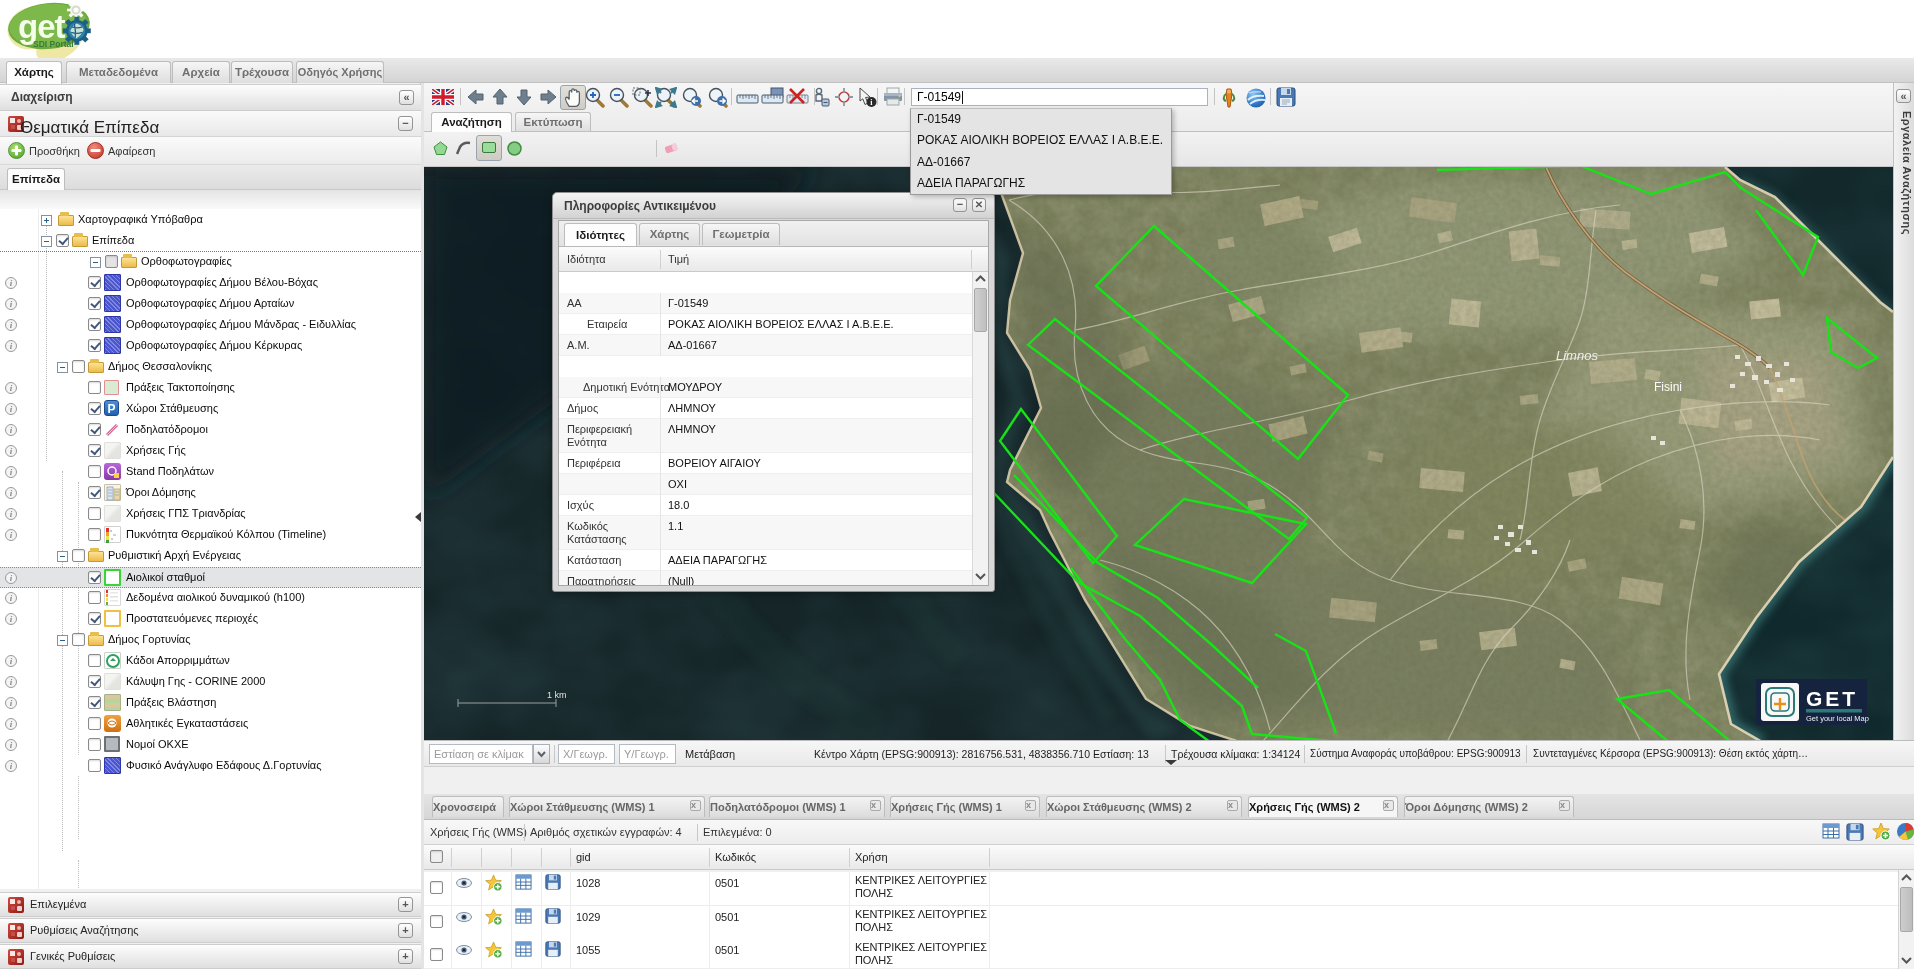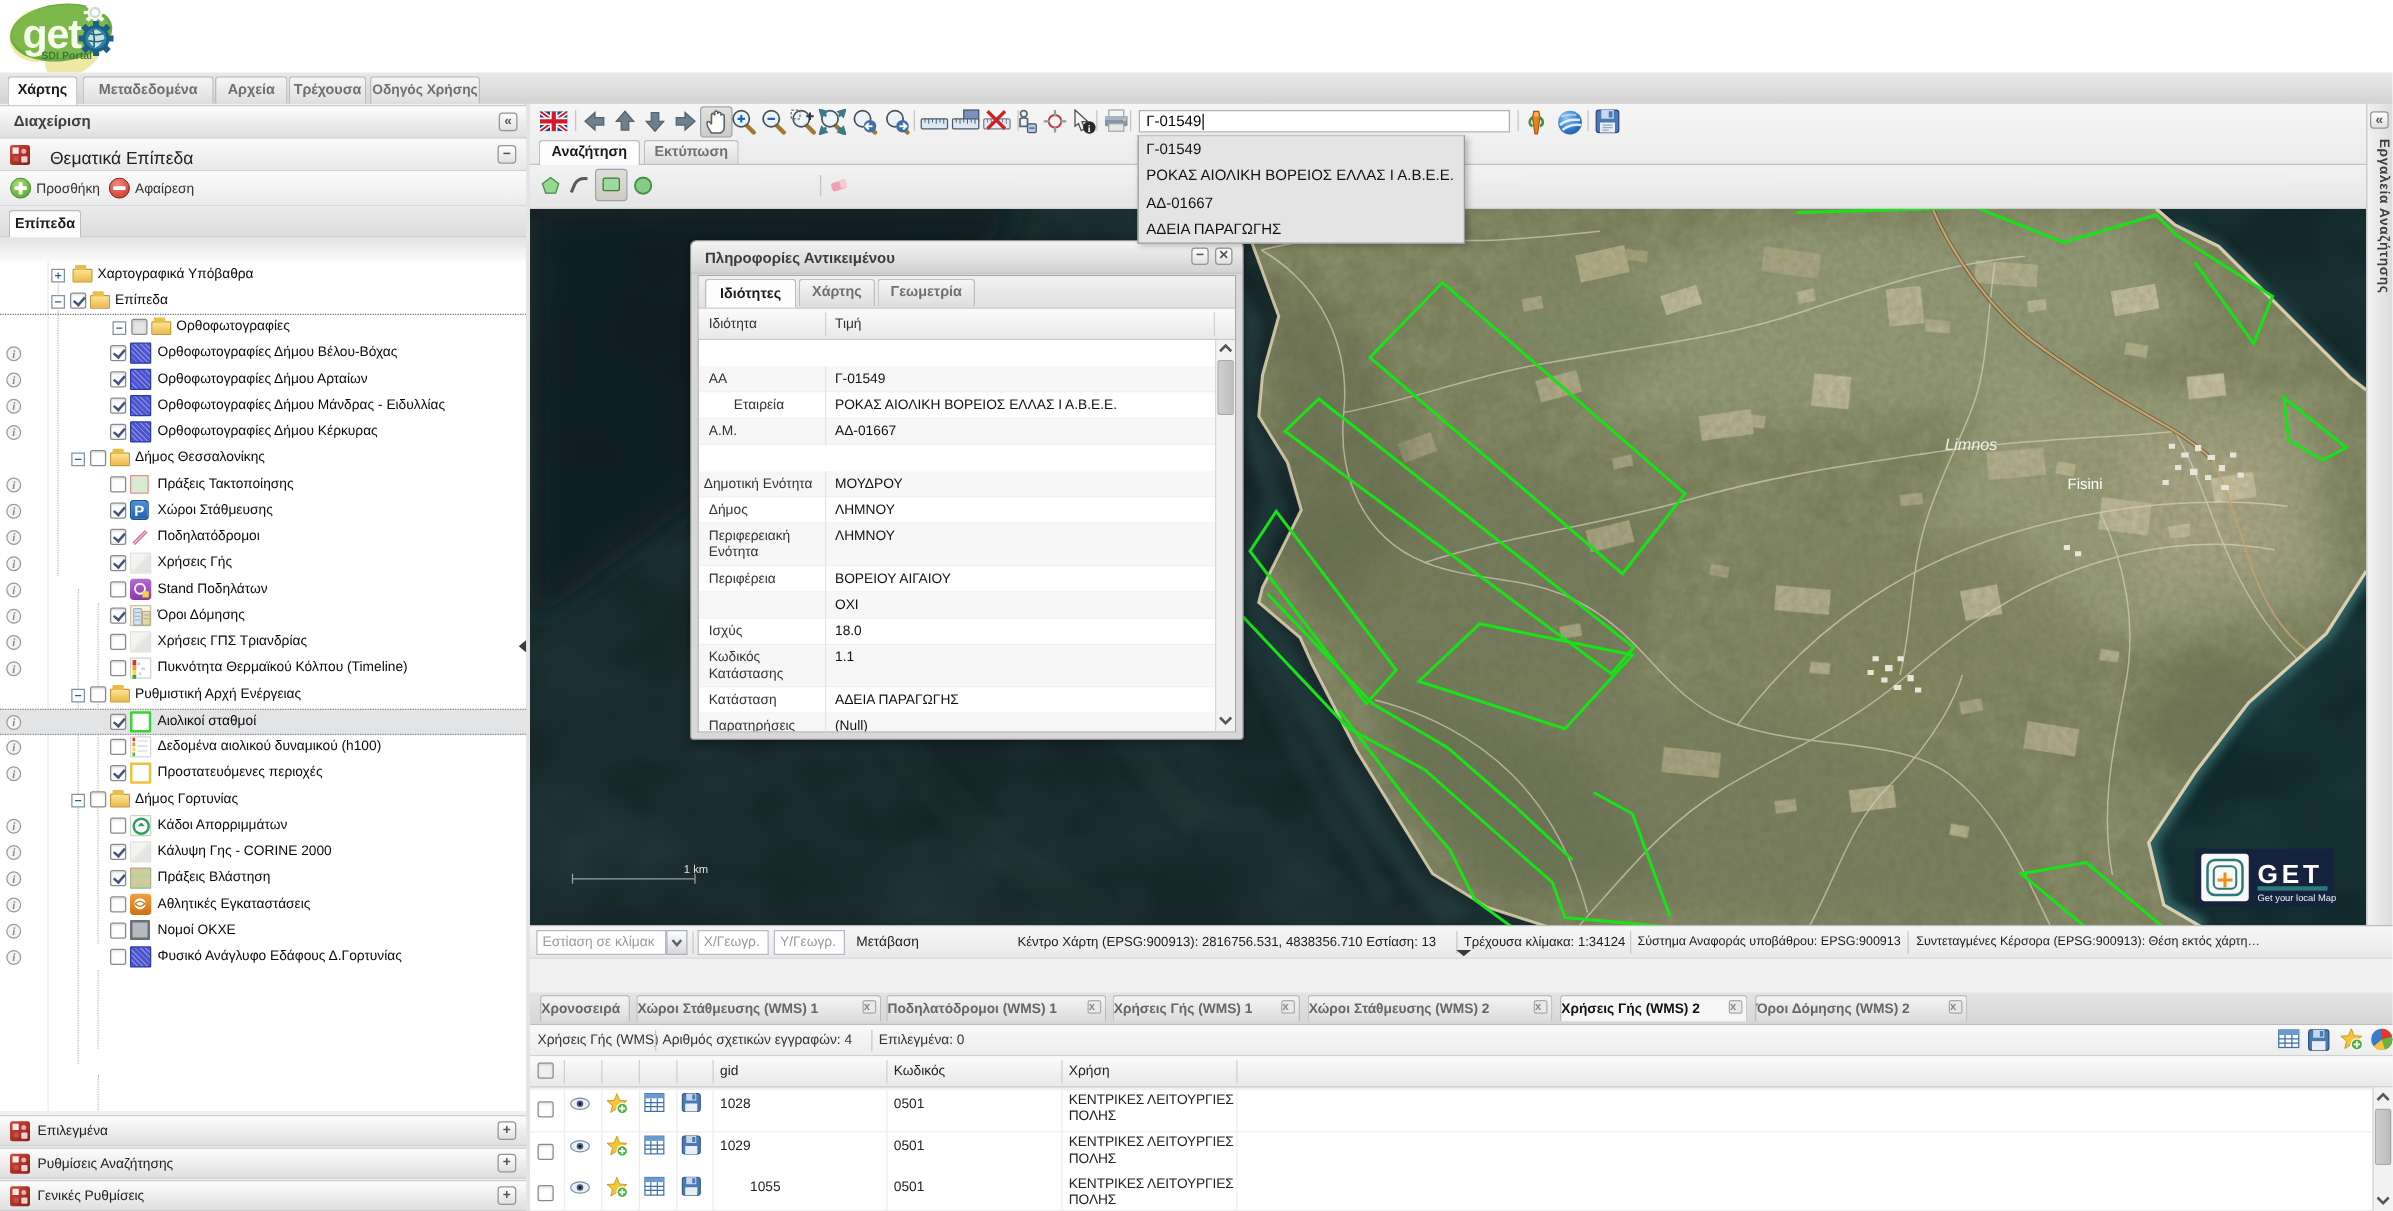--- a/index.html
+++ b/index.html
@@ -104,21 +104,21 @@
    <div class="tbtn" style="right:7px;top:5px;">«</div>
  </div>
 
  <div class="abs" style="left:0;top:28px;width:421px;height:26px;background:linear-gradient(#fafafa,#e8e8e8);border-bottom:1px solid #d4d4d4;">
    <div class="abs" style="left:8px;top:5px;width:16px;height:16px;background:linear-gradient(135deg,#d24840,#8c1c14);border-radius:2px;">
      <div class="abs" style="left:2px;top:2px;width:5px;height:5px;background:#f8e8e6;"></div>
      <div class="abs" style="left:9px;top:3px;width:4px;height:4px;background:#e8b0aa;border-radius:50%;"></div>
      <div class="abs" style="left:3px;top:9px;width:4px;height:4px;background:#c05048;"></div>
      <div class="abs" style="left:9px;top:9px;width:5px;height:5px;background:#f0d0cc;border-radius:1px;"></div>
    </div>
-   <span style="position:absolute;left:40px;top:7px;font-size:14px;color:#222;">Θεματικά Επίπεδα</span>
+   <span style="position:absolute;left:20px;top:7px;font-size:17px;color:#222;">Θεματικά Επίπεδα</span>
    <div class="tbtn" style="right:8px;top:5px;line-height:12px;">−</div>
  </div>
 
  <div class="abs" style="left:0;top:54px;width:421px;height:28px;background:linear-gradient(#fbfbfb,#ebebeb);border-bottom:1px solid #d8d8d8;">
    <svg class="abs" style="left:8px;top:5px;" width="17" height="17" viewBox="0 0 17 17">
      <circle cx="8.5" cy="8.5" r="8" fill="url(#ggrn)" stroke="#3d8a28" stroke-width=".8"></circle>
      <rect x="7" y="3.5" width="3" height="10" rx="1" fill="#fff"></rect>
         <rect x="3.5" y="7" width="10" height="3" rx="1" fill="#fff"></rect>
      <defs>
           <radialGradient id="ggrn" cx=".4" cy=".3" r=".9">
@@ -951,21 +951,21 @@
           <rect x="1" y="1" width="16" height="15" fill="#fff" stroke="#3a6ea8"></rect>
           <rect x="1" y="1" width="16" height="4" fill="#6a9ad0"></rect>
           <path d="M1,8.5 h16 M1,12 h16 M6,5 v11 M11.5,5 v11" stroke="#3a6ea8" stroke-width="1"></path>
         </svg></span>
     <span class="abs" style="left:121px;top:2px;"><svg width="16" height="16" viewBox="0 0 20 20">
           <rect x="1" y="1" width="18" height="18" rx="2" fill="#4a7ab4" stroke="#2a4a7a"></rect>
           <rect x="5" y="1" width="10" height="7" fill="#c8d8ec"></rect>
           <rect x="11" y="2" width="3" height="5" fill="#4a7ab4"></rect>
           <rect x="4" y="11" width="12" height="8" fill="#e8eef6"></rect>
         </svg></span>
-    <span class="abs" style="left:152px;top:5px;color:#222;margin-left:24px;">1055</span>
+    <span class="abs" style="left:152px;top:5px;color:#222;">1055</span>
     <span class="abs" style="left:291px;top:5px;color:#222;">0501</span>
     <span class="abs" style="left:431px;top:2px;width:137px;color:#222;line-height:13px;letter-spacing:-0.1px;">ΚΕΝΤΡΙΚΕΣ ΛΕΙΤΟΥΡΓΙΕΣ ΠΟΛΗΣ</span>
     <div class="vline" style="left:27px;top:0;height:30px;background:#ededed;"></div>
       <div class="vline" style="left:57px;top:0;height:30px;background:#ededed;"></div>
       <div class="vline" style="left:87px;top:0;height:30px;background:#ededed;"></div>
       <div class="vline" style="left:117px;top:0;height:30px;background:#ededed;"></div>
       <div class="vline" style="left:146px;top:0;height:30px;background:#ededed;"></div>
       <div class="vline" style="left:285px;top:0;height:30px;background:#ededed;"></div>
       <div class="vline" style="left:425px;top:0;height:30px;background:#ededed;"></div>
       <div class="vline" style="left:565px;top:0;height:30px;background:#ededed;"></div>
@@ -1011,21 +1011,21 @@
           <span class="abs" style="left:8px;top:4px;width:90px;color:#333;line-height:13px;padding-left:20px;">Εταιρεία</span>
           <span class="abs" style="left:109px;top:4px;color:#111;white-space:nowrap;">ΡΟΚΑΣ ΑΙΟΛΙΚΗ ΒΟΡΕΙΟΣ ΕΛΛΑΣ Ι Α.Β.Ε.Ε.</span>
           <div class="vline" style="left:101px;top:0;height:21px;background:#e4e4e4;"></div>
         </div>
         <div class="abs" style="left:0;top:63px;width:413px;height:21px;background:#f7f7f7;border-bottom:1px solid #efefef;">
           <span class="abs" style="left:8px;top:4px;width:90px;color:#333;line-height:13px;">Α.Μ.</span>
           <span class="abs" style="left:109px;top:4px;color:#111;white-space:nowrap;">ΑΔ-01667</span>
           <div class="vline" style="left:101px;top:0;height:21px;background:#e4e4e4;"></div>
         </div>
         <div class="abs" style="left:0;top:105px;width:413px;height:21px;background:#f7f7f7;border-bottom:1px solid #efefef;">
-          <span class="abs" style="left:4px;top:4px;width:90px;color:#333;line-height:13px;">Δημοτική Ενότητα</span>
+          <span class="abs" style="left:24px;top:4px;width:90px;color:#333;line-height:13px;">Δημοτική Ενότητα</span>
           <span class="abs" style="left:109px;top:4px;color:#111;white-space:nowrap;">ΜΟΥΔΡΟΥ</span>
           <div class="vline" style="left:101px;top:0;height:21px;background:#e4e4e4;"></div>
         </div>
         <div class="abs" style="left:0;top:126px;width:413px;height:21px;background:#ffffff;border-bottom:1px solid #efefef;">
           <span class="abs" style="left:8px;top:4px;width:90px;color:#333;line-height:13px;">Δήμος</span>
           <span class="abs" style="left:109px;top:4px;color:#111;white-space:nowrap;">ΛΗΜΝΟΥ</span>
           <div class="vline" style="left:101px;top:0;height:21px;background:#e4e4e4;"></div>
         </div>
         <div class="abs" style="left:0;top:147px;width:413px;height:34px;background:#f7f7f7;border-bottom:1px solid #efefef;">
           <span class="abs" style="left:8px;top:4px;width:90px;color:#333;line-height:13px;">Περιφερειακή<br>Ενότητα</span>

